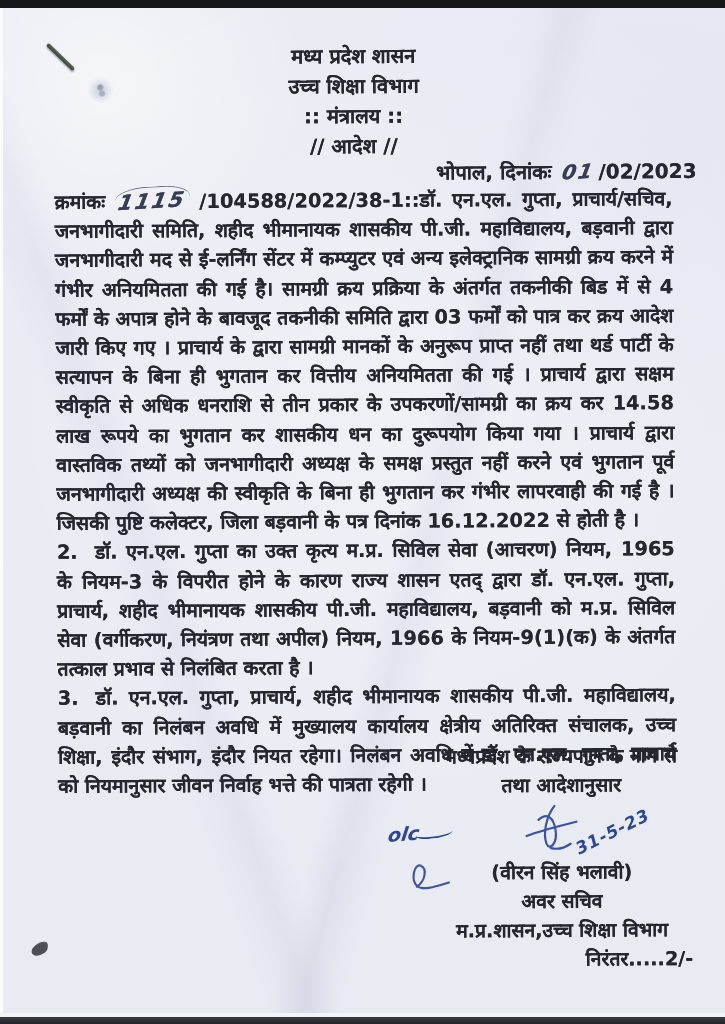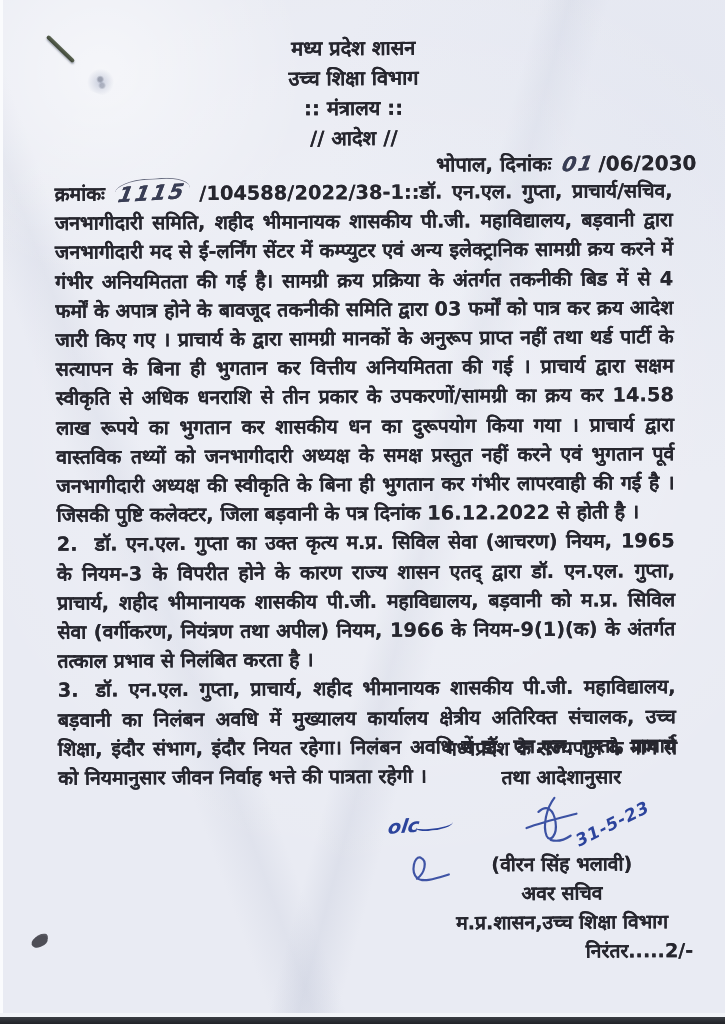--- a/index.html
+++ b/index.html
@@ -14,20 +14,21 @@
   .scan {
     position: absolute;
     inset: 0;
     background-color: #e9ebf3;
     background-image:
       radial-gradient(circle at 14% 7%, rgba(255,255,255,0.55), rgba(255,255,255,0) 18%),
       radial-gradient(circle at 55% 40%, rgba(255,255,255,0.30), rgba(255,255,255,0) 65%),
       radial-gradient(circle at 90% 15%, rgba(222,226,238,0.5), rgba(222,226,238,0) 30%),
       linear-gradient(105deg, rgba(190,196,214,0) 54%, rgba(190,196,214,0.28) 57%, rgba(190,196,214,0) 61%),
       linear-gradient(250deg, rgba(190,196,214,0) 68%, rgba(190,196,214,0.22) 71%, rgba(190,196,214,0) 75%);
+    margin-top: 8px;
   }
   .edge-left {
     position: absolute; left: 0; top: 0; bottom: 0; width: 3px;
     background: #fafbfd;
   }
   .edge-bottom-light {
     position: absolute; left: 0; right: 0; bottom: 7px; height: 4px;
     background: #f2f4f8;
   }
   .edge-bottom-dark {
@@ -155,21 +156,21 @@
   <div class="doc-content">
 
     <div class="hdr">
       <div>मध्य प्रदेश शासन</div>
       <div>उच्च शिक्षा विभाग</div>
       <div>:: मंत्रालय ::</div>
       <div>// आदेश //</div>
     </div>
 
     <div class="dateline"><span>भोपाल, दिनांकः</span>
-      <span class="hand">01</span><span>/06/2030</span></div>
+      <span class="hand">01</span><span>/02/2023</span></div>
 
     <div class="bodytext">
       <p><span>क्रमांकः</span>
         <span class="hand hand-serial">1115</span>
         <span>/104588/2022/38-1::डॉ. एन.एल. गुप्ता, प्राचार्य/सचिव, जनभागीदारी समिति, शहीद भीमानायक शासकीय पी.जी. महाविद्यालय, बड़वानी द्वारा जनभागीदारी मद से ई-लर्निंग सेंटर में कम्प्युटर एवं अन्य इलेक्ट्रानिक सामग्री क्रय करने में गंभीर अनियमितता की गई है। सामग्री क्रय प्रक्रिया के अंतर्गत तकनीकी बिड में से 4 फर्मों के अपात्र होने के बावजूद तकनीकी समिति द्वारा 03 फर्मों को पात्र कर क्रय आदेश जारी किए गए । प्राचार्य के द्वारा सामग्री मानकों के अनुरूप प्राप्त नहीं तथा थर्ड पार्टी के सत्यापन के बिना ही भुगतान कर वित्तीय अनियमितता की गई । प्राचार्य द्वारा सक्षम स्वीकृति से अधिक धनराशि से तीन प्रकार के उपकरणों/सामग्री का क्रय कर 14.58 लाख रूपये का भुगतान कर शासकीय धन का दुरूपयोग किया गया । प्राचार्य द्वारा वास्तविक तथ्यों को जनभागीदारी अध्यक्ष के समक्ष प्रस्तुत नहीं करने एवं भुगतान पूर्व जनभागीदारी अध्यक्ष की स्वीकृति के बिना ही भुगतान कर गंभीर लापरवाही की गई है । जिसकी पुष्टि कलेक्टर, जिला बड़वानी के पत्र दिनांक 16.12.2022 से होती   है ।</span></p>
       <p><span class="pnum">2.</span><span>डॉ. एन.एल. गुप्ता का उक्त कृत्य म.प्र. सिविल सेवा (आचरण) नियम, 1965 के नियम-3 के विपरीत होने के कारण राज्य शासन एतद् द्वारा डॉ. एन.एल. गुप्ता, प्राचार्य, शहीद भीमानायक शासकीय पी.जी. महाविद्यालय, बड़वानी को म.प्र. सिविल सेवा (वर्गीकरण, नियंत्रण तथा अपील) नियम, 1966 के नियम-9(1)(क) के अंतर्गत तत्काल प्रभाव से निलंबित करता है ।</span></p>
       <p><span class="pnum">3.</span><span>डॉ. एन.एल. गुप्ता, प्राचार्य, शहीद भीमानायक शासकीय पी.जी. महाविद्यालय, बड़वानी का निलंबन अवधि में मुख्यालय कार्यालय क्षेत्रीय अतिरिक्त संचालक, उच्च शिक्षा, इंदौर संभाग, इंदौर नियत रहेगा। निलंबन अवधि में डॉ. एन.एल. गुप्ता, प्राचार्य को नियमानुसार जीवन निर्वाह भत्ते की पात्रता रहेगी ।</span></p>
     </div>
 
     <div class="sig-block">

